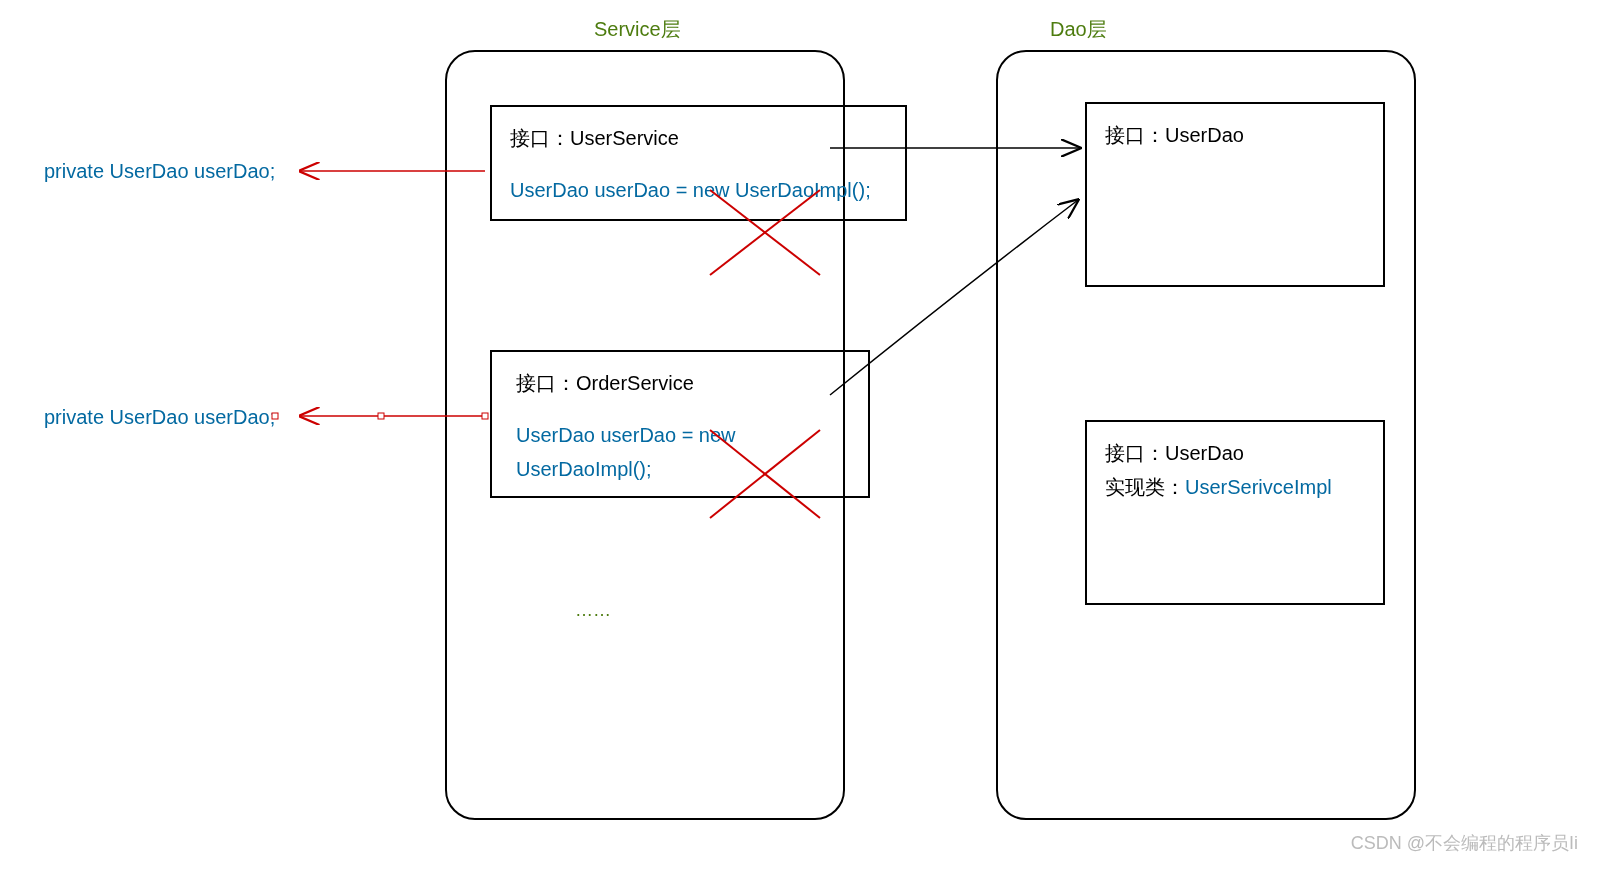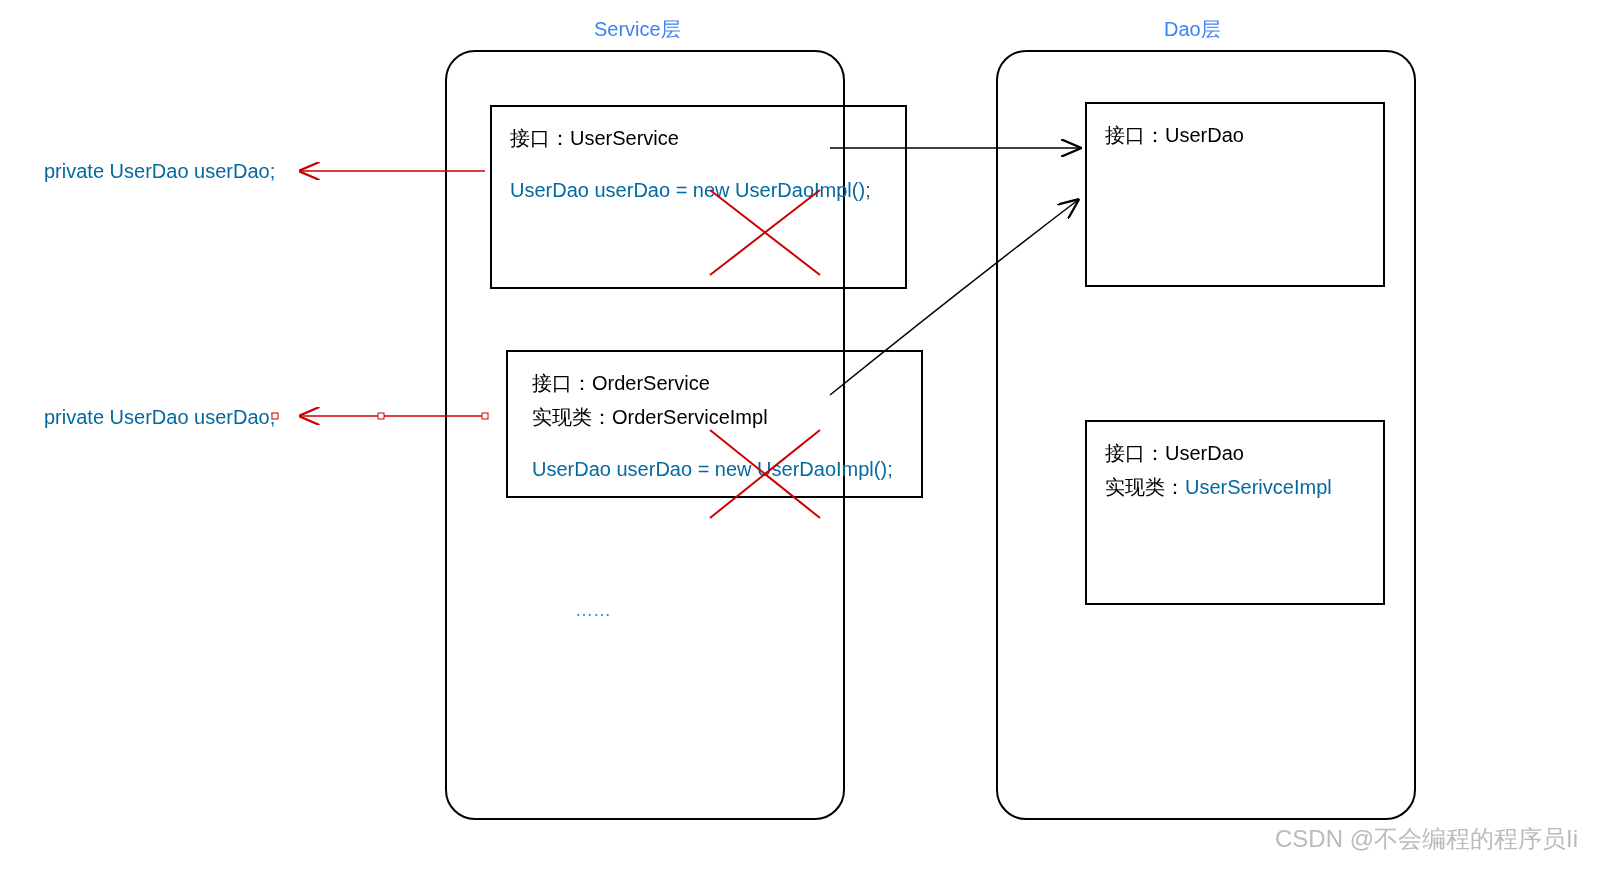--- a/index.html
+++ b/index.html
@@ -6,75 +6,72 @@
     body {
       width: 1608px;
       height: 875px;
       background: #ffffff;
       font-family: Arial, "Microsoft YaHei", sans-serif;
       position: relative;
       font-size: 20px;
     }
     .label {
       position: absolute;
-      color: #3b82f6;
+      color: #4d7c0f;
     }
     .red-text { color: #0369a1; }
     .layer-container {
       position: absolute;
       border: 2px solid #000;
       border-radius: 30px;
     }
     .inner-box {
       position: absolute;
       border: 2px solid #000;
       padding: 14px 18px;
       line-height: 1.7;
     }
     .watermark {
       position: absolute;
       right: 30px;
       bottom: 20px;
       color: #bbbbbb;
-      font-size: 24px;
+      font-size: 18px;
     }
     svg.overlay {
       position: absolute;
       left: 0; top: 0;
       width: 1608px;
       height: 875px;
       pointer-events: none;
     }
   </style>
 </head>
 <body>
 
 <div class="label" style="left:594px; top:16px;">Service层</div>
-<div class="label" style="left:1164px; top:16px;">Dao层</div>
+<div class="label" style="left:1050px; top:16px;">Dao层</div>
 
 <div class="label red-text" style="left:44px; top:160px;">private UserDao userDao;</div>
 <div class="label red-text" style="left:44px; top:406px;">private UserDao userDao;</div>
 
 <div class="layer-container" style="left:445px; top:50px; width:400px; height:770px;"></div>
 
 <div class="layer-container" style="left:996px; top:50px; width:420px; height:770px;"></div>
 
-<div class="inner-box" style="left:490px; top:105px; width:417px; height:184px;">
+<div class="inner-box" style="left:490px; top:105px; width:417px; height:116px;">
   <div>
     <span>接口：</span><span>UserService</span>
   </div>
   <div class="red-text" style="margin-top:18px;">UserDao userDao = new UserDaoImpl();</div>
 </div>
 
-<div class="inner-box" style="left:506px; top:350px; width:417px; height:148px;padding-left:24px;">
+<div class="inner-box" style="left:490px; top:350px; width:380px; height:148px;padding-left:24px;">
   <div>
     <span>接口：</span><span>OrderService</span>
-  </div>
-  <div>
-    <span>实现类：</span><span>OrderServiceImpl</span>
   </div>
   <div class="red-text" style="margin-top:18px;">UserDao userDao = new UserDaoImpl();</div>
 </div>
 
 <div class="label" style="left:575px; top:600px; font-size:18px;">……</div>
 
 <div class="inner-box" style="left:1085px; top:102px; width:300px; height:185px;">
   <div>
     <span>接口：</span><span>UserDao</span>
   </div>

